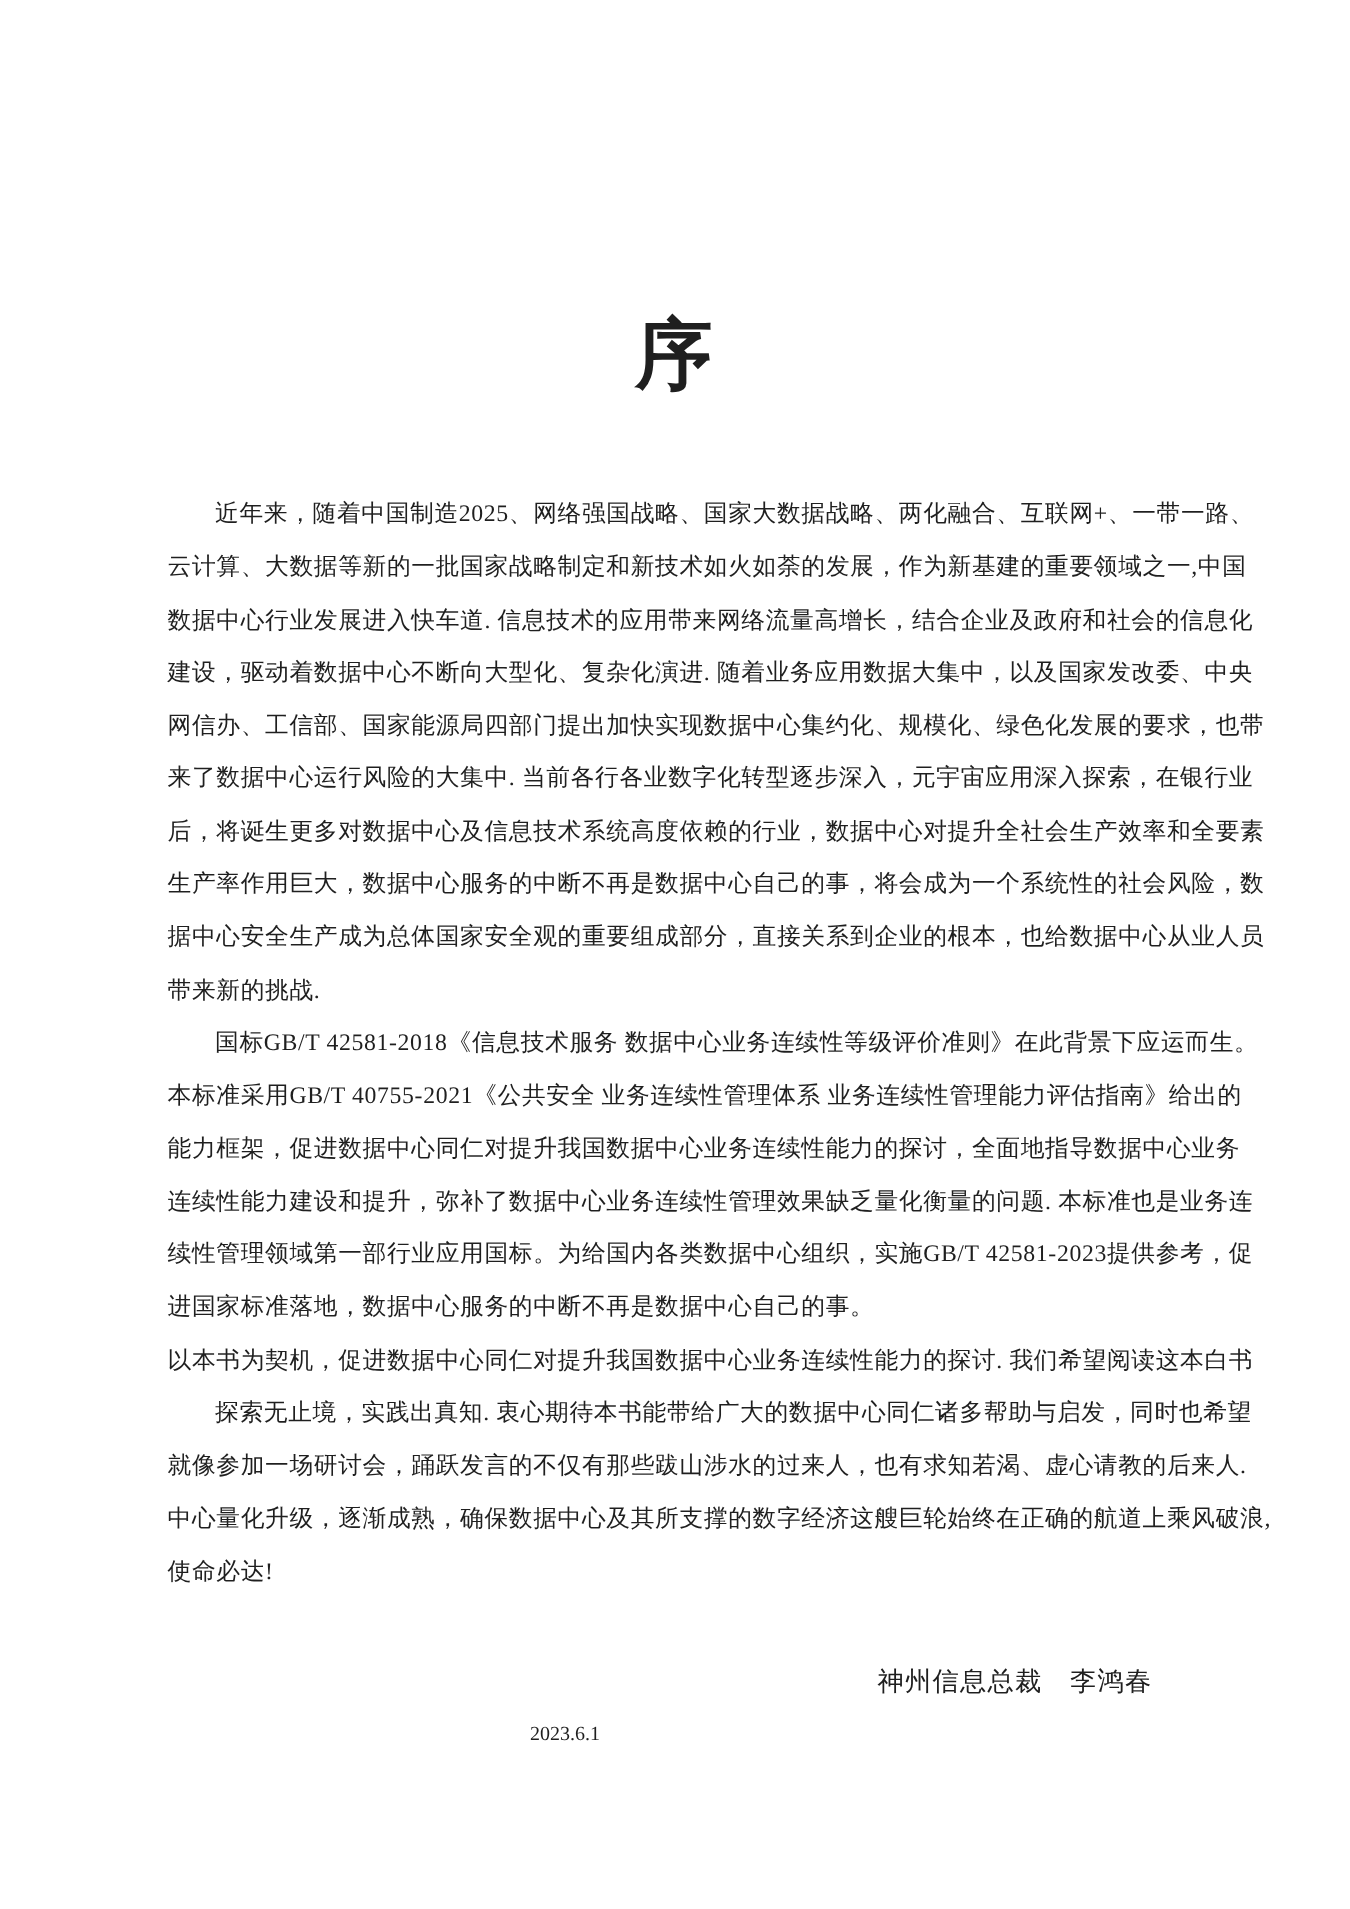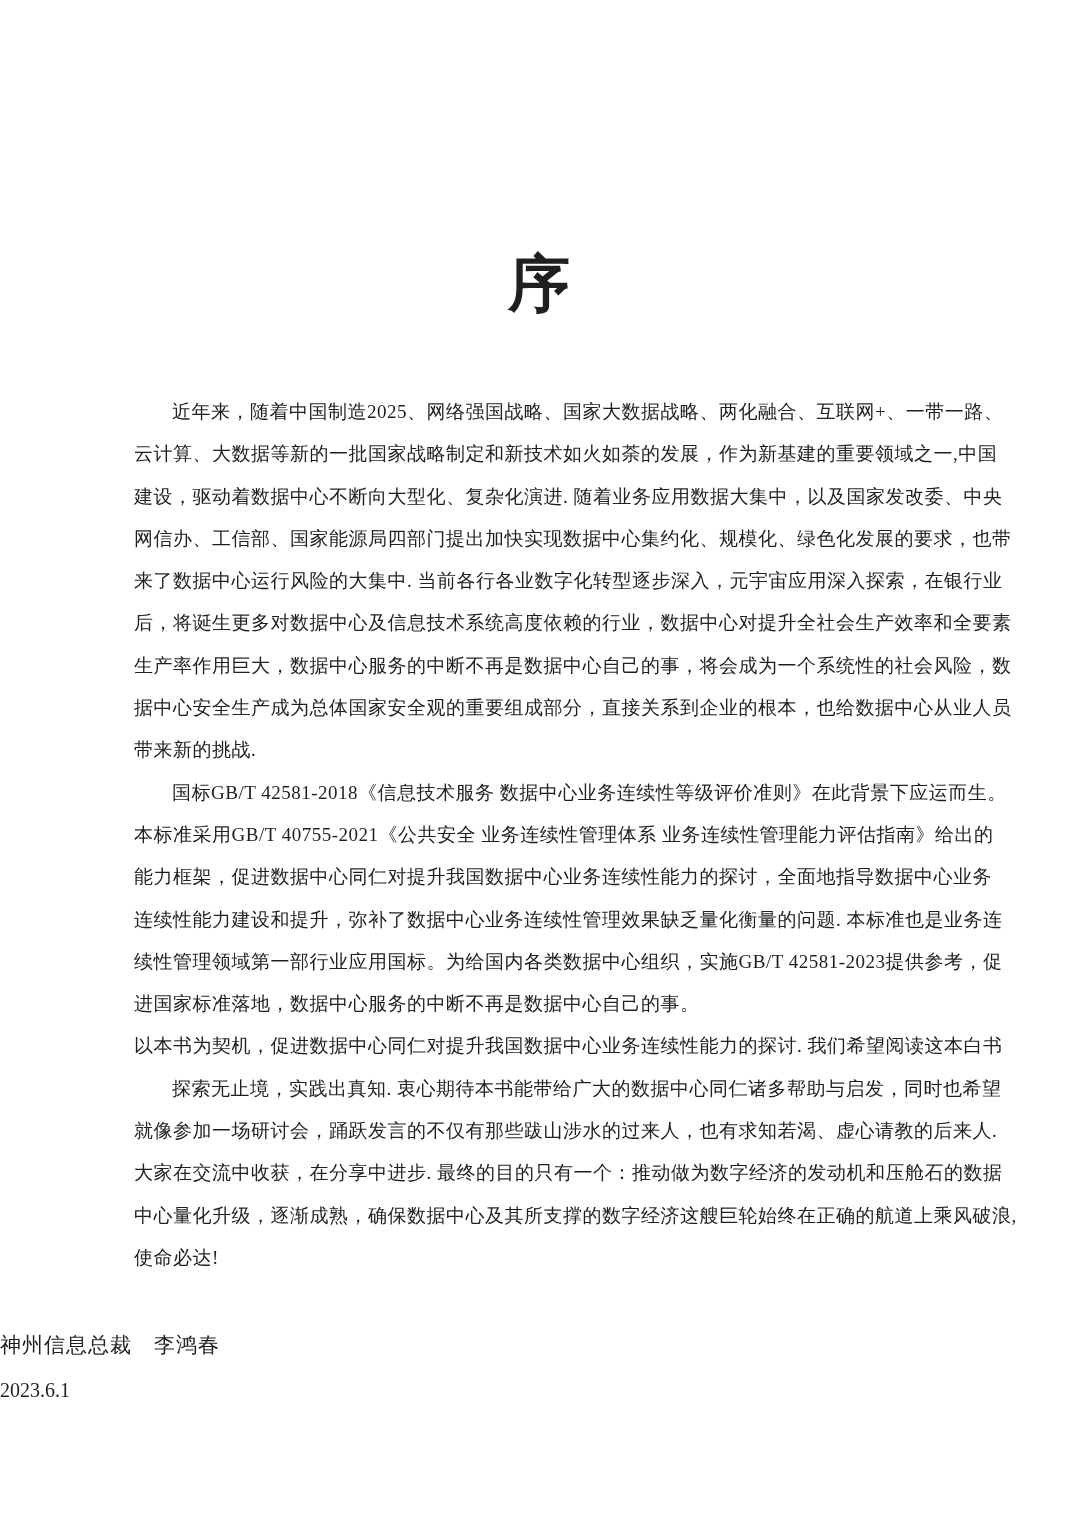--- a/index.html
+++ b/index.html
@@ -42,63 +42,63 @@
     text-align-last: justify;
     letter-spacing: 0.5px;
   }
   .para-first { text-indent: 2em; }
   .para-last  { text-align-last: auto; }
   .sig-name {
     position: absolute;
     top: 1331px;
     left: 0;
     right: 158px;
-    text-align: left;
+    text-align: right;
     font-size: 21px;
     letter-spacing: 1px;
   }
   .sig-date {
     position: absolute;
     top: 1379px;
     left: 0;
     right: 176px;
-    text-align: left;
-    font-size: 20px;
+    text-align: center;
+    font-size: 16px;
   }
 </style>
 </head>
 <body>
 
 <div class="page">
 
   <h1 class="title">序</h1>
 
   <div class="body-block">
 
     <div class="line para-first">近年来，随着中国制造2025、网络强国战略、国家大数据战略、两化融合、互联网+、一带一路、</div>
     <div class="line">云计算、大数据等新的一批国家战略制定和新技术如火如荼的发展，作为新基建的重要领域之一,中国</div>
+    <div class="line">数据中心行业发展进入快车道. 信息技术的应用带来网络流量高增长，结合企业及政府和社会的信息化</div>
     <div class="line">建设，驱动着数据中心不断向大型化、复杂化演进. 随着业务应用数据大集中，以及国家发改委、中央</div>
     <div class="line">网信办、工信部、国家能源局四部门提出加快实现数据中心集约化、规模化、绿色化发展的要求，也带</div>
     <div class="line">来了数据中心运行风险的大集中. 当前各行各业数字化转型逐步深入，元宇宙应用深入探索，在银行业</div>
     <div class="line">后，将诞生更多对数据中心及信息技术系统高度依赖的行业，数据中心对提升全社会生产效率和全要素</div>
     <div class="line">生产率作用巨大，数据中心服务的中断不再是数据中心自己的事，将会成为一个系统性的社会风险，数</div>
     <div class="line">据中心安全生产成为总体国家安全观的重要组成部分，直接关系到企业的根本，也给数据中心从业人员</div>
     <div class="line para-last">带来新的挑战.</div>
 
     <div class="line para-first">国标GB/T 42581-2018《信息技术服务 数据中心业务连续性等级评价准则》在此背景下应运而生。</div>
     <div class="line">本标准采用GB/T 40755-2021《公共安全 业务连续性管理体系 业务连续性管理能力评估指南》给出的</div>
     <div class="line">能力框架，促进数据中心同仁对提升我国数据中心业务连续性能力的探讨，全面地指导数据中心业务</div>
     <div class="line">连续性能力建设和提升，弥补了数据中心业务连续性管理效果缺乏量化衡量的问题. 本标准也是业务连</div>
     <div class="line">续性管理领域第一部行业应用国标。为给国内各类数据中心组织，实施GB/T 42581-2023提供参考，促</div>
     <div class="line para-last">进国家标准落地，数据中心服务的中断不再是数据中心自己的事。</div>
 
     <div class="line">以本书为契机，促进数据中心同仁对提升我国数据中心业务连续性能力的探讨. 我们希望阅读这本白书</div>
     <div class="line para-first">探索无止境，实践出真知. 衷心期待本书能带给广大的数据中心同仁诸多帮助与启发，同时也希望</div>
     <div class="line">就像参加一场研讨会，踊跃发言的不仅有那些跋山涉水的过来人，也有求知若渴、虚心请教的后来人.</div>
-    <div class="line">大家在交流中收获，在分享中进步. 最终的目的只有一个：推动做为数字经济的发动机和压舱石的数据</div>
     <div class="line">中心量化升级，逐渐成熟，确保数据中心及其所支撑的数字经济这艘巨轮始终在正确的航道上乘风破浪,</div>
     <div class="line para-last">使命必达!</div>
   </div>
 
   <div class="sig-name">神州信息总裁　李鸿春</div>
 
   <div class="sig-date">2023.6.1</div>
 
 </div>
 

